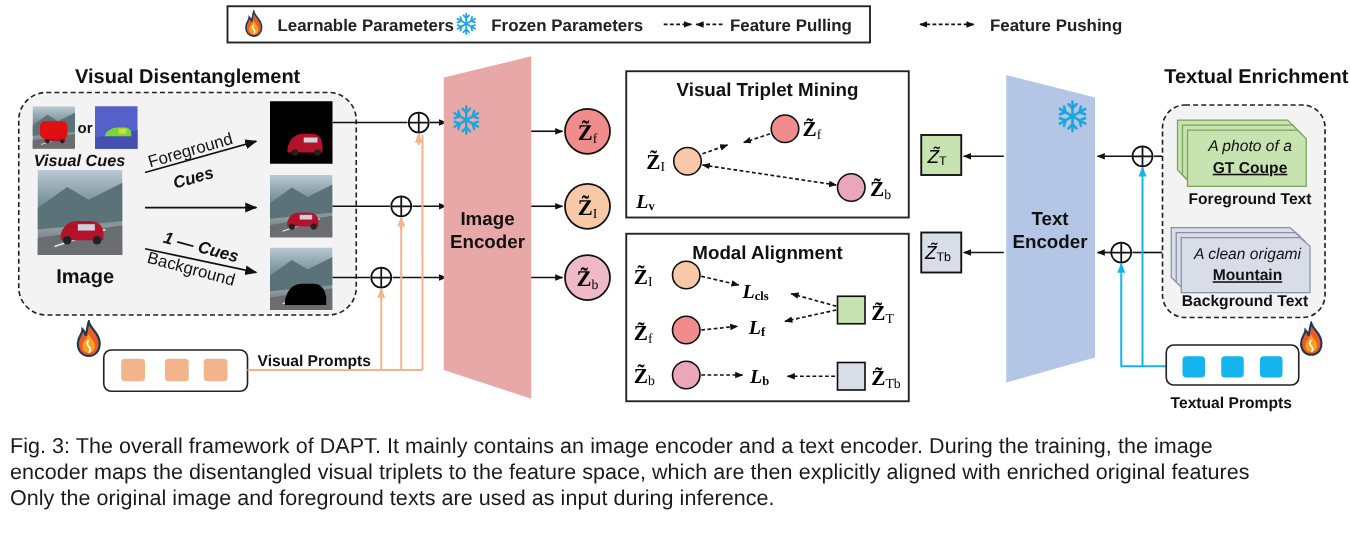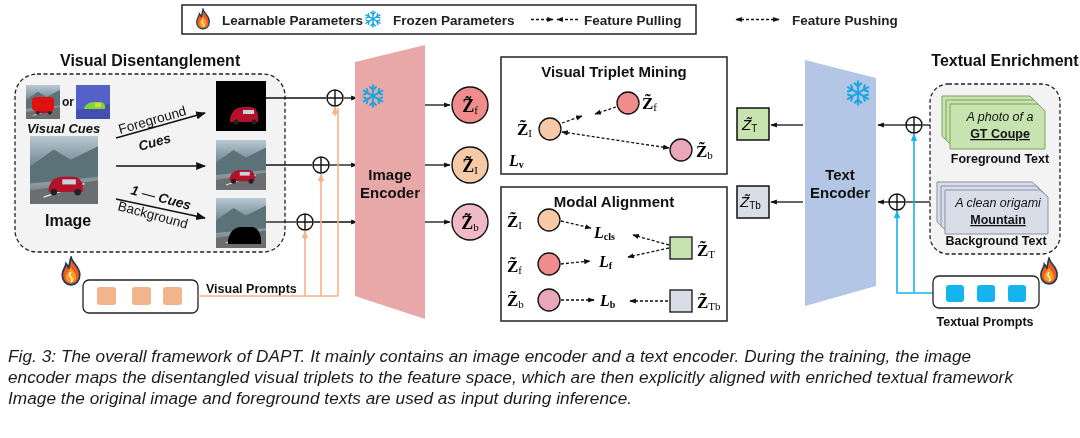--- a/index.html
+++ b/index.html
@@ -1,18 +1,18 @@
 <!DOCTYPE html>
 <html><head>
 <meta charset="utf-8">
 <style>
   html, body { margin:0; padding:0; background:#ffffff; }
   body { width:1080px; height:438px; position:relative; overflow:hidden; font-family:"Liberation Sans", sans-serif; }
   #diagram { position:absolute; left:0; top:0; width:1080px; height:335px; }
-  .caption { position:absolute; left:8px; top:346px; width:1068px; font-family:"Liberation Sans", sans-serif; font-size:17.2px; line-height:21px; color:#1a1a1a; letter-spacing:0.05px;font-style:italic; }
+  .caption { position:absolute; left:8px; top:346px; width:1068px; font-family:"Liberation Sans", sans-serif; font-size:17.2px; line-height:21px; color:#1a1a1a; letter-spacing:0.05px; }
   .caption div { white-space:nowrap; }
   svg text { font-family:"Liberation Sans", sans-serif; }
   .math { font-family:"Liberation Serif", serif; font-weight:bold; }
 </style>
 </head>
 <body>
 
 <svg id="diagram" width="1080" height="335" viewBox="0 0 1080 335" xmlns="http://www.w3.org/2000/svg">
   <defs>
     <marker id="ah" viewBox="0 0 10 10" refX="9" refY="5" markerWidth="7" markerHeight="7" orient="auto-start-reverse">
@@ -263,15 +263,15 @@
     <rect x="946" y="285" width="18" height="17" rx="3" fill="#14b4ee"></rect>
     <rect x="977" y="285" width="18" height="17" rx="3" fill="#14b4ee"></rect>
     <rect x="1008" y="285" width="18" height="17" rx="3" fill="#14b4ee"></rect>
     <use href="#fire" x="1037" y="257" width="24" height="28"></use>
     <text x="985" y="326" font-size="12.5" font-weight="bold" text-anchor="middle" fill="#111">Textual Prompts</text>
   </g>
 </svg>
 
 <div class="caption">
   <div>Fig. 3: The overall framework of DAPT. It mainly contains an image encoder and a text encoder. During the training, the image</div>
-  <div>encoder maps the disentangled visual triplets to the feature space, which are then explicitly aligned with enriched textual framework</div>
-  <div>Image the original image and foreground texts are used as input during inference.</div>
+  <div>encoder maps the disentangled visual triplets to the feature space, which are then explicitly aligned with enriched original features</div>
+  <div>Only the original image and foreground texts are used as input during inference.</div>
 </div>
 
 </body></html>

